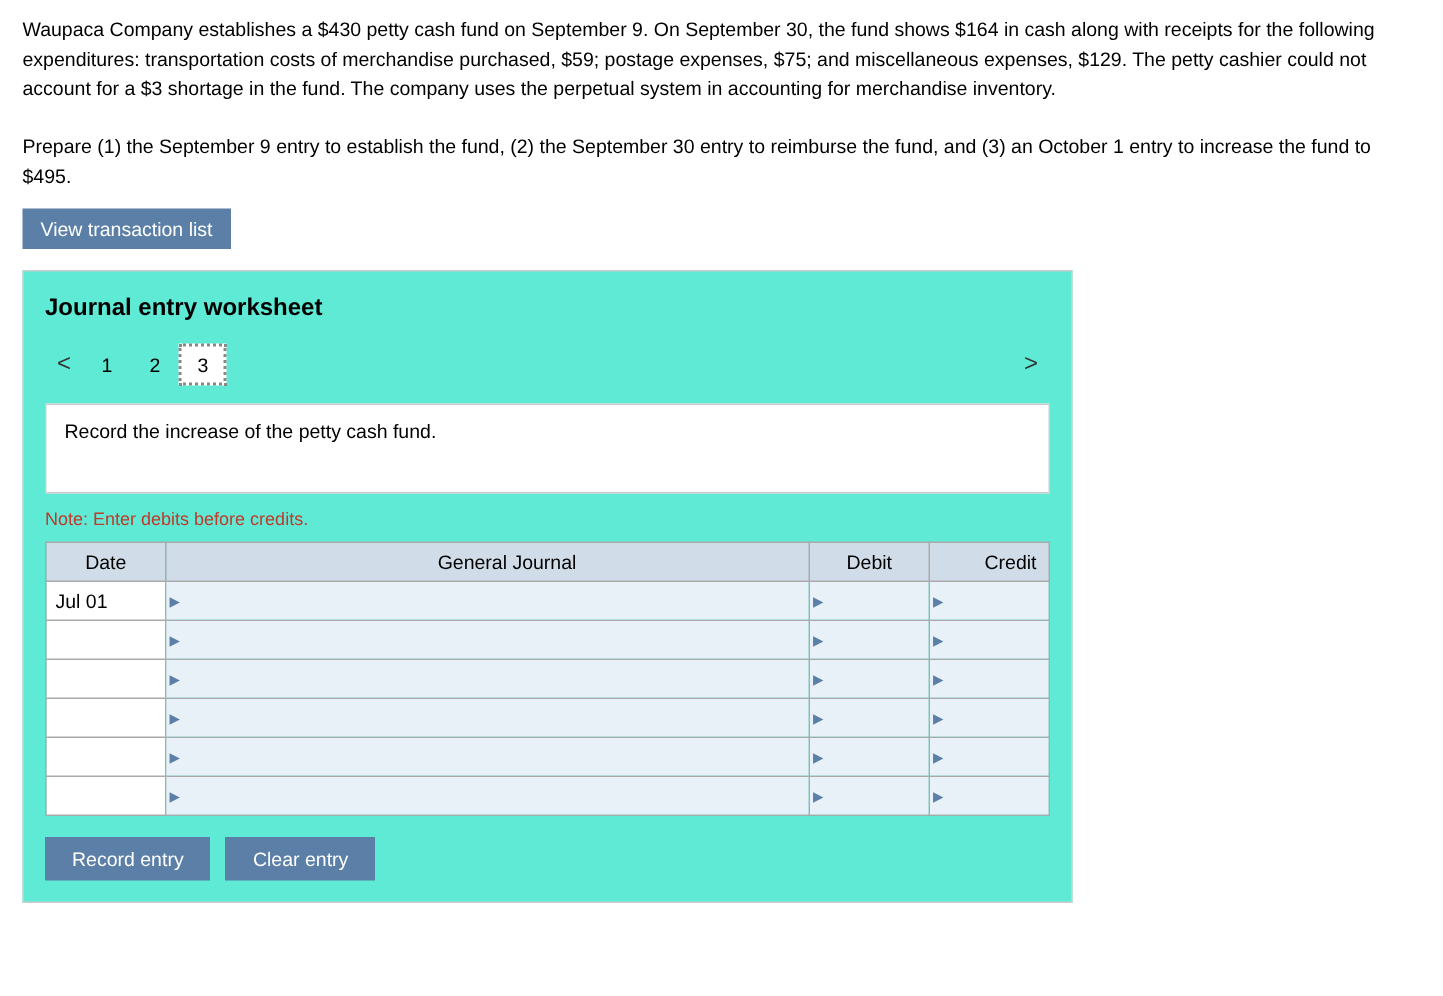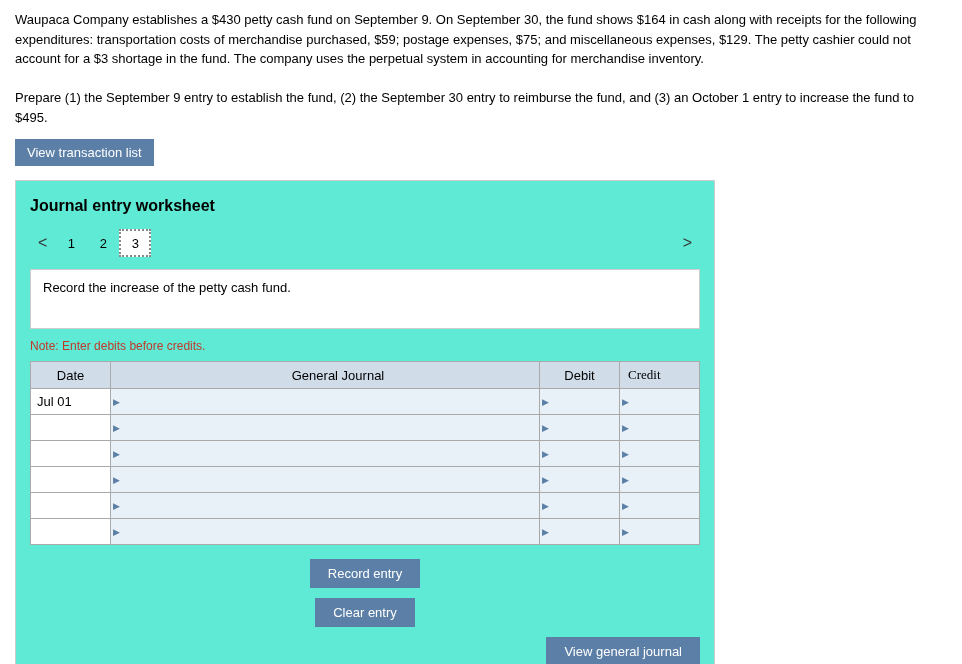--- a/index.html
+++ b/index.html
@@ -87,21 +87,21 @@
     .journal-table th {
       background: #d0dce8;
       border: 1px solid #aaa;
       padding: 5px 8px;
       text-align: center;
       font-weight: normal;
     }
     .journal-table th.date-col { width: 80px; text-align: center; }
     .journal-table th.gj-col { text-align: center; padding-left: 34px; }
     .journal-table th.debit-col { width: 80px; text-align: center; }
-    .journal-table th.credit-col { width: 80px; text-align: left; font-family: Liberation Serif, serif; }
+    .journal-table th.credit-col { width: 80px; text-align: right; }
     .journal-table td {
       border: 1px solid #aaa;
       padding: 0;
       height: 26px;
     }
     .journal-table td input {
       width: 100%;
       height: 100%;
       border: none;
       background: #e8f0f8;
@@ -113,21 +113,20 @@
       background: #fff;
       padding: 3px 6px;
       font-size: 13px;
       vertical-align: middle;
     }
     .btn-row {
       display: flex;
       gap: 10px;
       margin-top: 14px;
       align-items: center;
-      flex-direction: column;
     }
     .btn-action {
       background-color: #5b7fa6;
       color: #fff;
       border: none;
       padding: 7px 18px;
       font-size: 13px;
       cursor: pointer;
       min-width: 100px;
     }
@@ -228,18 +227,17 @@
         <td class="arrow-cell"><input type="text" style=""></td>
         <td class="arrow-cell"><input type="text" style=""></td>
         <td class="arrow-cell"><input type="text" style=""></td>
       </tr>
     </tbody>
   </table>
 
   <div class="btn-row">
     <button class="btn-action">Record entry</button>
     <button class="btn-action">Clear entry</button>
-    <button class="btn-action btn-right">View general journal</button>
   </div>
 </div>
 
 
 
 
 </body></html>

